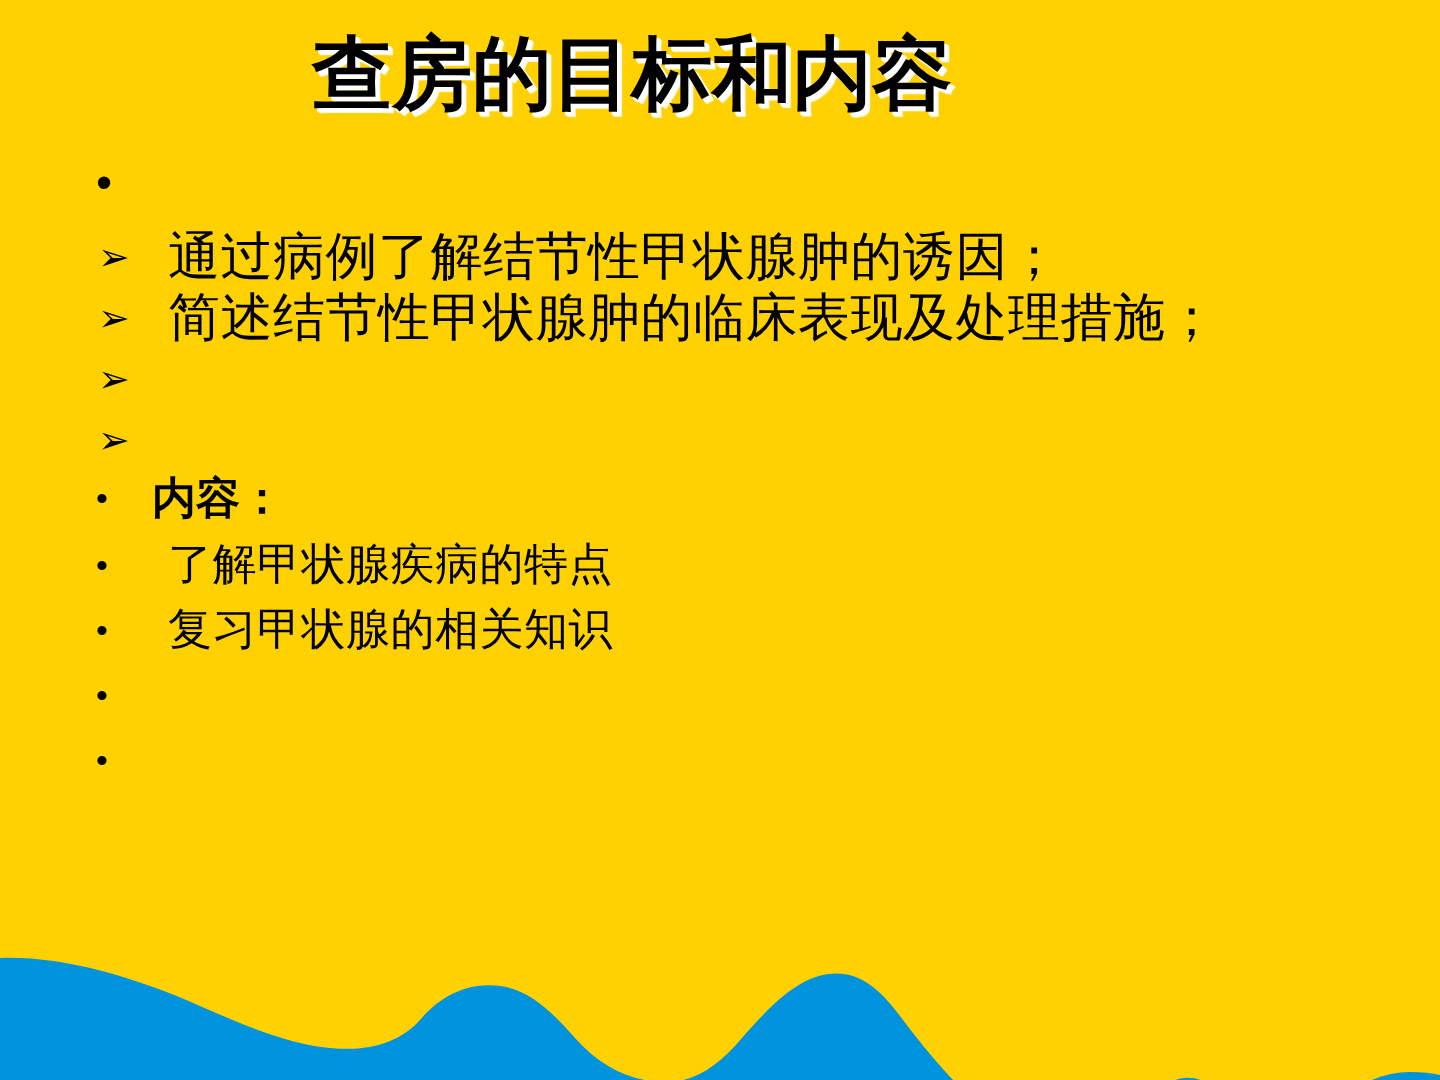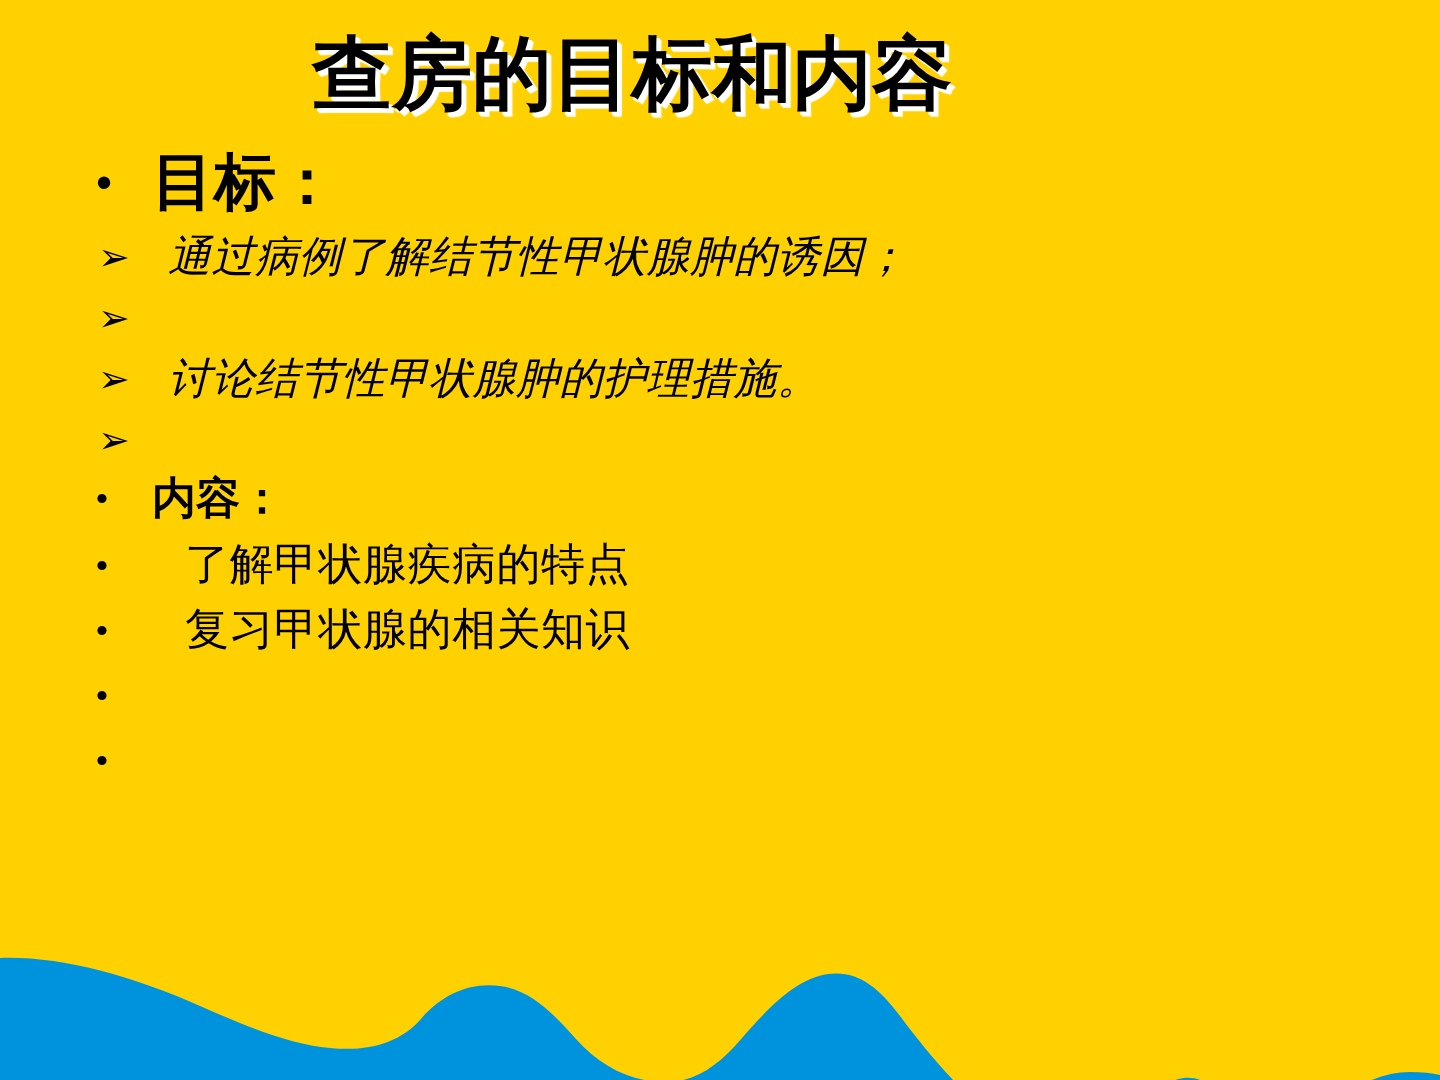--- a/index.html
+++ b/index.html
@@ -112,43 +112,41 @@
     height: 61px;
   }
   .arrow-item .bullet {
     width: 70px;
     font-family: "DejaVu Sans", sans-serif;
     font-size: 38px;
     line-height: 58px;
   }
   .arrow-item .text {
     font-family: "Liberation Serif", "DejaVu Serif", serif;
-    font-size: 43px;
+    font-size: 52px;
     line-height: 58px;
     letter-spacing: 0.5px;
-    font-style: italic;
   }
 
   
   .dot-item {
     padding-left: 96px;
     height: 65px;
   }
   .dot-item .bullet {
     width: 72px;
     font-family: "Liberation Sans", "DejaVu Sans", sans-serif;
     font-size: 34px;
     line-height: 62px;
   }
   .dot-item .text {
     font-family: "Liberation Serif", "DejaVu Serif", serif;
     font-size: 44px;
     line-height: 62px;
     letter-spacing: 0.5px;
-    margin-left: 17px;
   }
 
   
   .wave {
     position: absolute;
     left: 0;
     bottom: 0;
     width: 1440px;
     height: 160px;
     display: block;
@@ -160,35 +158,34 @@
 <div class="slide" style="background: rgb(255, 209, 0);">
 
   <div class="title-wrap">
     <span class="title">查房的目标和内容</span>
   </div>
 
   <div class="body">
 
     <div class="line head-goal">
       <span class="bullet">•</span>
-      <span class="text">目标：</span>
     </div>
 
     <div class="line arrow-item">
       <span class="bullet">➢</span>
       <span class="text">通过病例了解结节性甲状腺肿的诱因；</span>
     </div>
 
     <div class="line arrow-item">
       <span class="bullet">➢</span>
-    </div>
-
-    <div class="line arrow-item">
-      <span class="bullet">➢</span>
-      <span class="text">讨论结节性甲状腺肿的护理措施。</span>
+      <span class="text">简述结节性甲状腺肿的临床表现及处理措施；</span>
+    </div>
+
+    <div class="line arrow-item">
+      <span class="bullet">➢</span>
     </div>
 
     <div class="line arrow-item">
       <span class="bullet">➢</span>
     </div>
 
     <div class="line head-content">
       <span class="bullet">•</span>
       <span class="text">内容：</span>
     </div>

